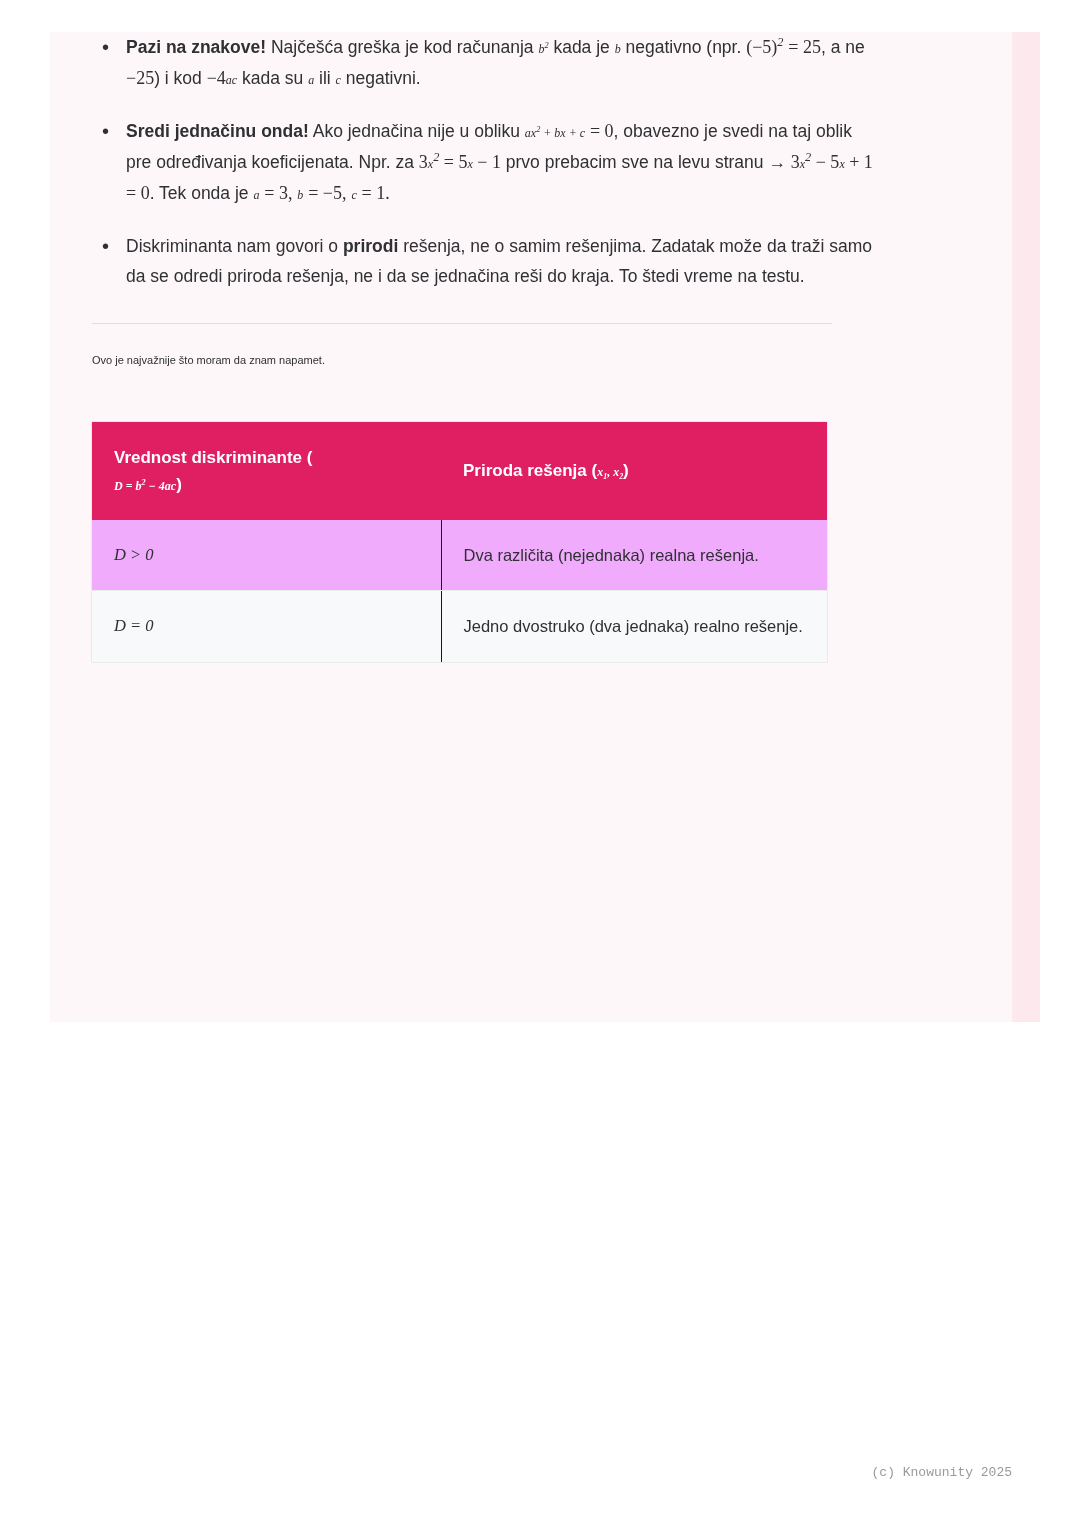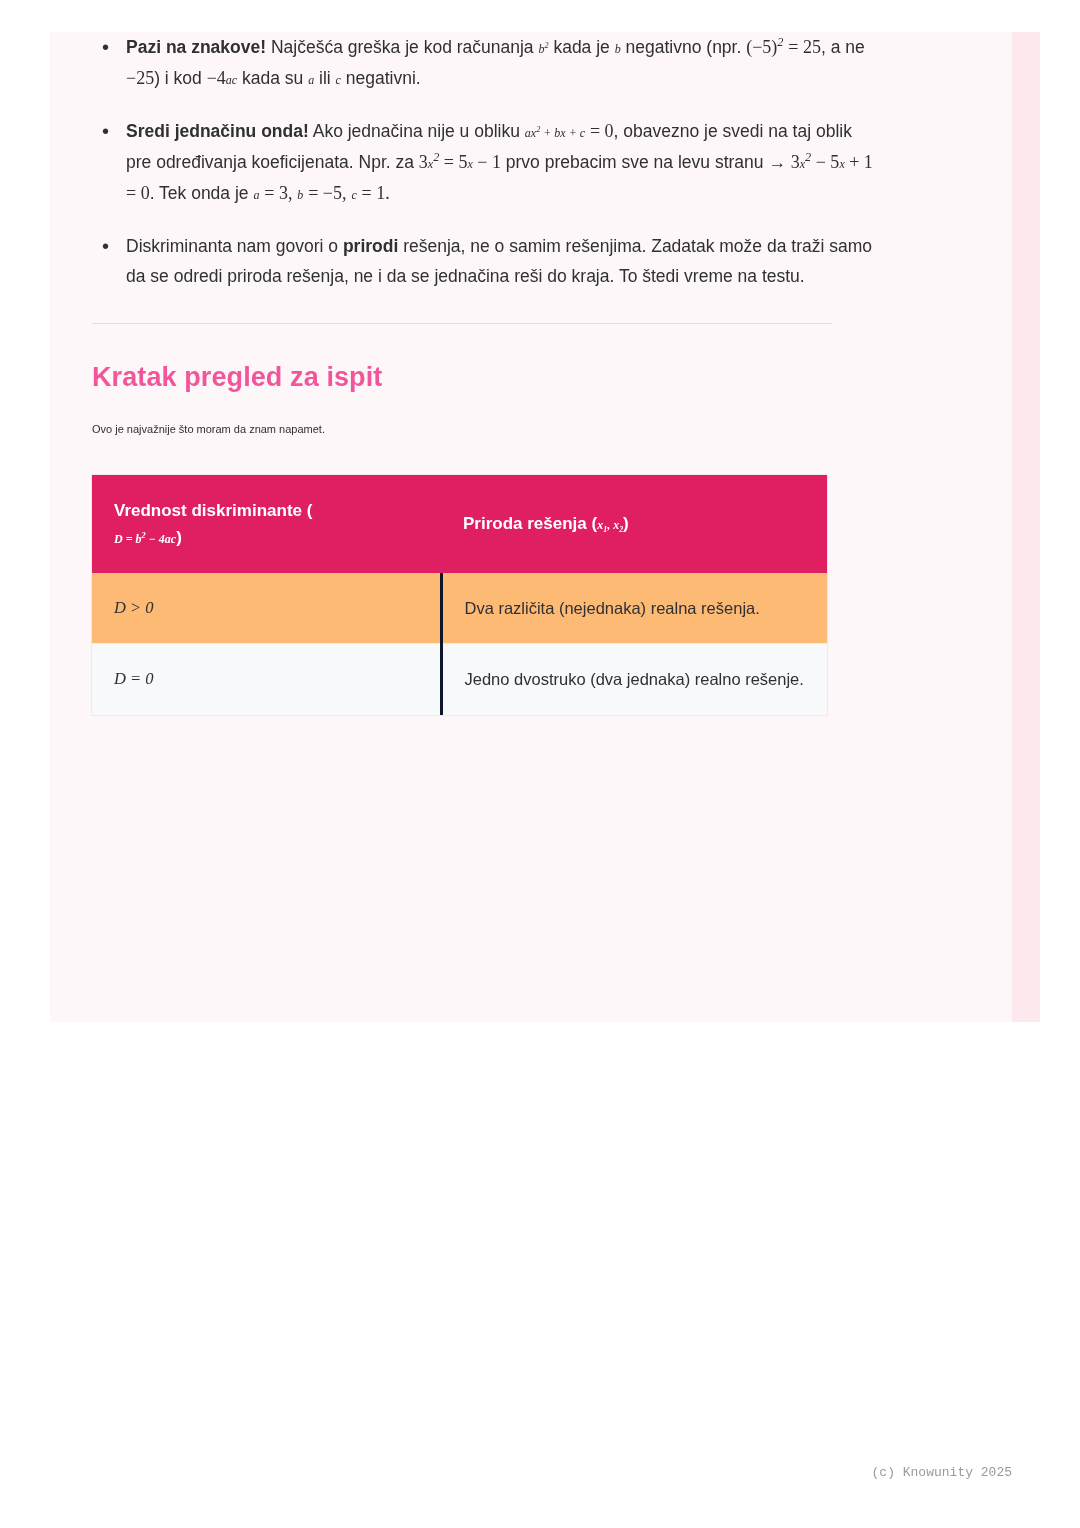--- a/index.html
+++ b/index.html
@@ -100,45 +100,45 @@
   }
 
   p.lead {
     font-size: 11px;
     color: #2f3033;
     margin: 28px 0 0 0;
     line-height: 1.6;
   }
 
   table.summary {
-    margin-top: 36px;
+    margin-top: 52px;
     border-collapse: collapse;
     width: 735px;
     table-layout: fixed;
-    background: #fdba74;
+    background: #f0abfc;
     box-shadow: 0 0 0 1px #eceaea;
   }
   table.summary th {
     background: #e01f63;
     color: #ffffff;
     text-align: left;
     font-size: 17px;
     font-weight: bold;
     padding: 22px 22px;
     vertical-align: middle;
     line-height: 1.6;
   }
   table.summary th:first-child { width: 305px; }
   table.summary td {
     padding: 22px 22px;
     font-size: 16.5px;
     line-height: 1.6;
     color: #2f3033;
     border-bottom: 1px solid #ececec;
-    border-right: 3px solid #0f172a;
+    border-right: 1px solid #0f172a;
     vertical-align: middle;
   }
   table.summary tr.alt td { background: #f7f9fb; }
   table.summary td:last-child { border-right: none; }
   table.summary tr:last-child td { border-bottom: none; }
 
   .footer {
     position: absolute;
     right: 68px;
     bottom: 48px;
@@ -180,21 +180,20 @@
           Diskriminanta nam govori o <span class="bold">prirodi</span> rešenja, ne o samim rešenjima. Zadatak
           može da traži samo da se odredi priroda rešenja, ne i da se jednačina reši
           do kraja. To štedi vreme na testu.
         </span>
       </li>
 
     </ul>
 
     <hr class="divider">
 
-    <h2 class="section-title">Kratak pregled za ispit</h2>
 
     <p class="lead">Ovo je najvažnije što moram da znam napamet.</p>
 
     <table class="summary">
       <thead>
         <tr>
           <th>
             <span>Vrednost diskriminante (</span><br>
             <span class="mathi">D = b<sup>2</sup> − 4ac</span><span>)</span>
           </th>

